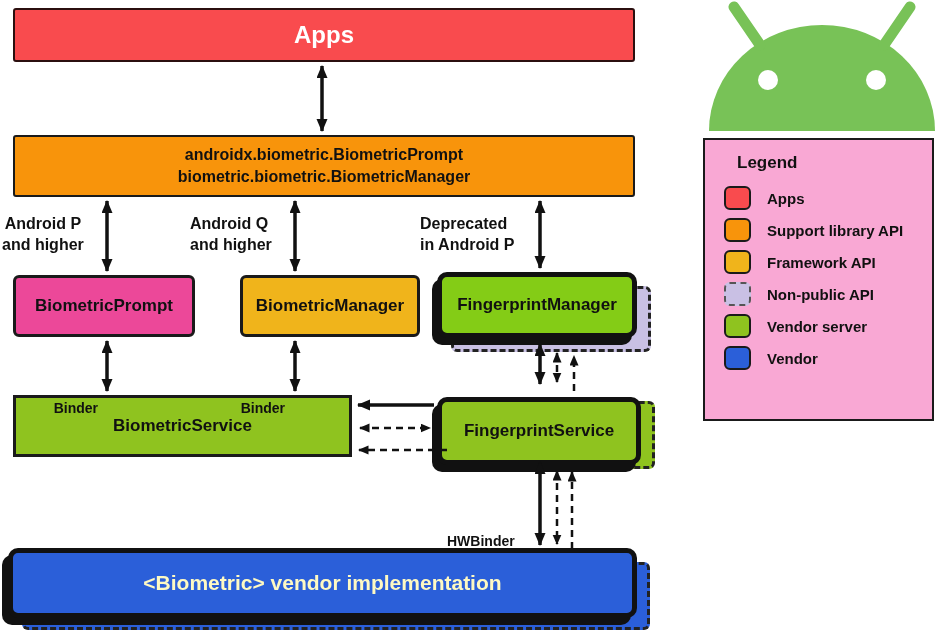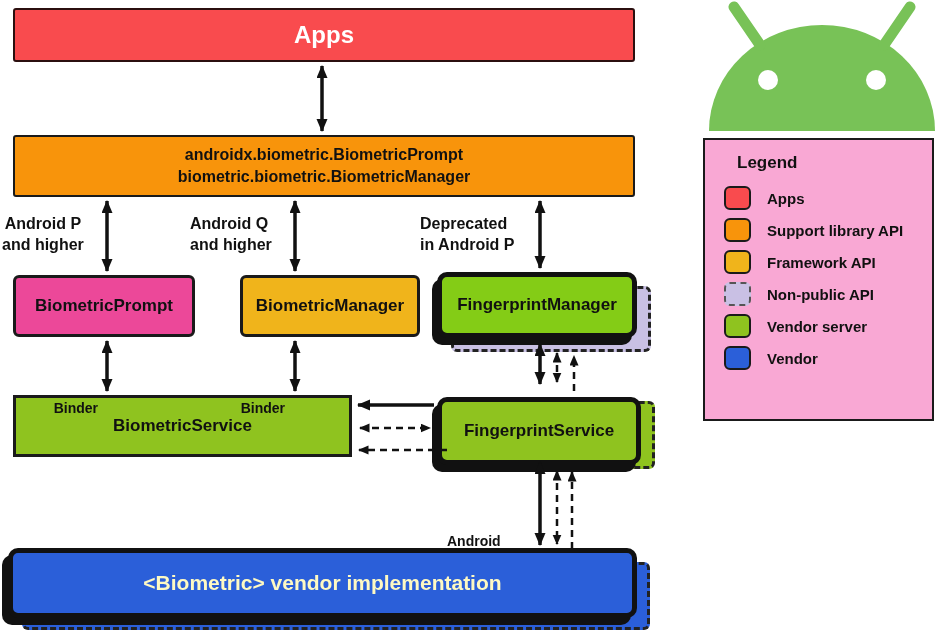--- a/index.html
+++ b/index.html
@@ -88,21 +88,21 @@
 
   <div class="note note-p">Android P
 and higher</div>
   <div class="note note-q">Android Q
 and higher</div>
   <div class="note note-dep">Deprecated
 in Android P</div>
   <div class="binder binder-1">Binder</div>
   <div class="binder binder-2">Binder</div>
   <div class="binder binder-3">Binder</div>
-  <div class="binder hwbinder">Android</div>
+  <div class="binder hwbinder">HWBinder</div>
 
   <svg id="arrows" width="938" height="632" viewBox="0 0 938 632">
     <defs>
       <marker id="ah" markerWidth="14" markerHeight="12" refX="12" refY="5.5" orient="auto-start-reverse" markerUnits="userSpaceOnUse">
         <path d="M0,0 L13,5.5 L0,11 z" fill="#111"></path>
       </marker>
       <marker id="ahs" markerWidth="12" markerHeight="10" refX="9.5" refY="4.5" orient="auto-start-reverse" markerUnits="userSpaceOnUse">
         <path d="M0,0 L10.5,4.5 L0,9 z" fill="#111"></path>
       </marker>
     </defs>

